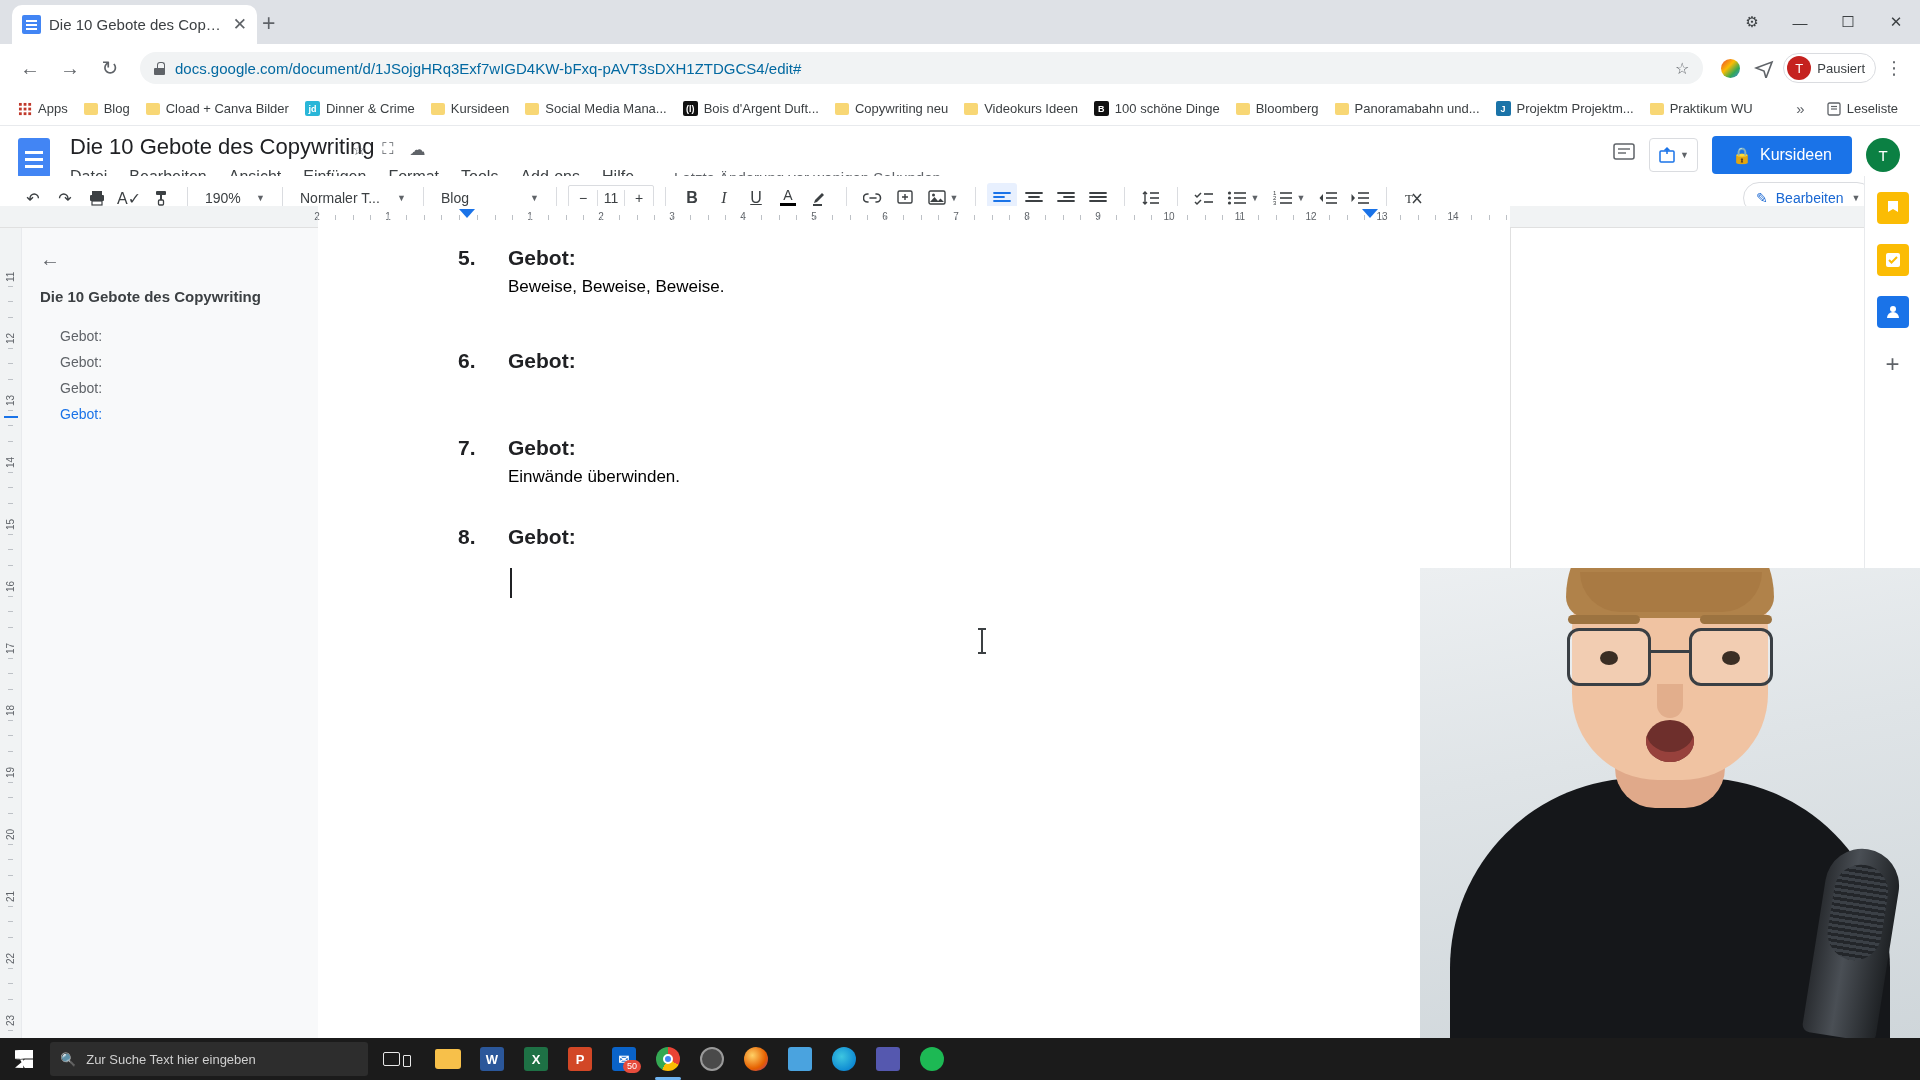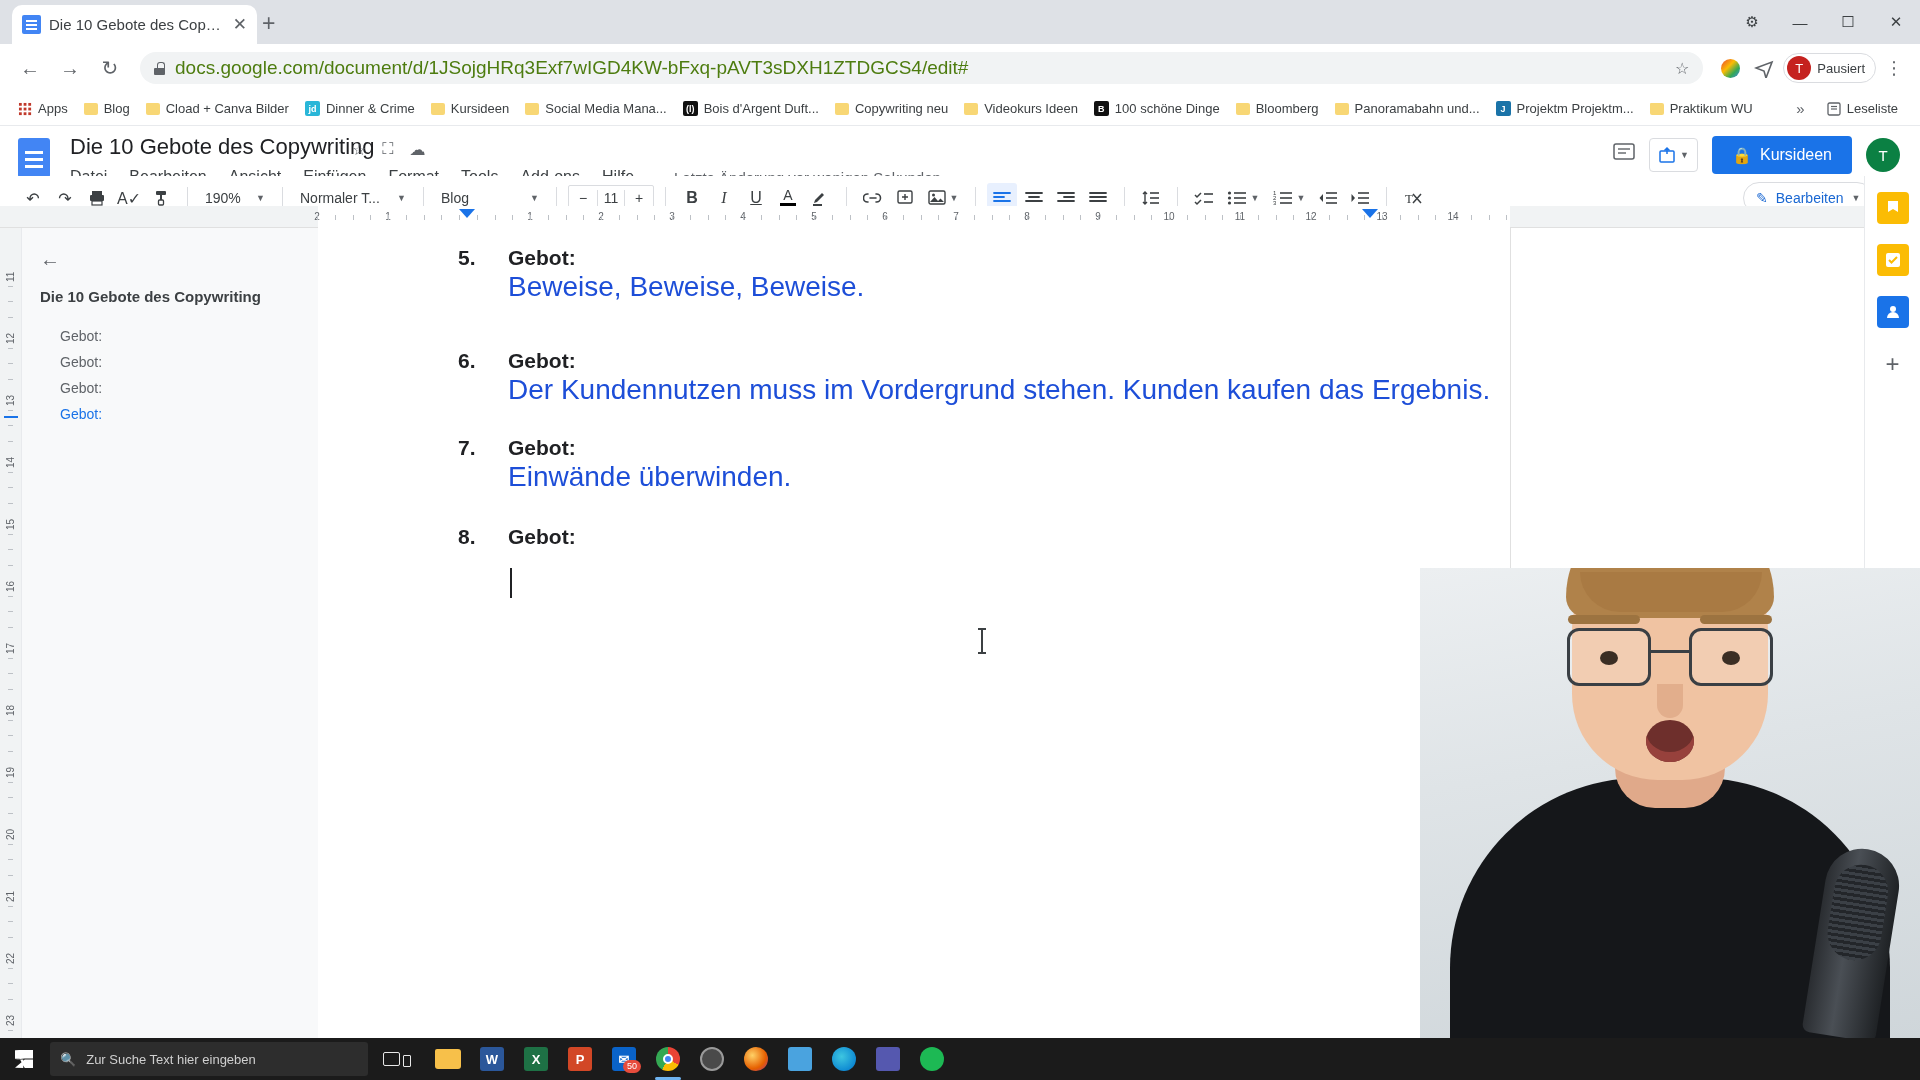--- a/index.html
+++ b/index.html
@@ -61,21 +61,21 @@
   }
   .lock-icon { width: 11px; height: 13px; position: relative; flex: none; }
   .lock-icon::before {
     content: ""; position: absolute; bottom: 0; left: 0; width: 11px; height: 7px;
     background: #5f6368; border-radius: 1px;
   }
   .lock-icon::after {
     content: ""; position: absolute; top: 0; left: 2.5px; width: 6px; height: 7px;
     border: 1.6px solid #5f6368; border-bottom: none; border-radius: 3px 3px 0 0;
   }
-  .omni-url { font-size: 19px; color: #4d7c0f; flex: 1; white-space: nowrap; overflow: hidden; }
+  .omni-url { font-size: 15px; color: #0369a1; flex: 1; white-space: nowrap; overflow: hidden; }
   .star-icon { font-size: 16px; color: #5f6368; flex: none; }
   .prof-pill {
     display: flex; align-items: center; gap: 6px; height: 30px;
     border: 1px solid #dadce0; border-radius: 15px; padding: 0 10px 0 3px; flex: none;
   }
   .prof-av {
     width: 24px; height: 24px; border-radius: 50%; background: #c5221f;
     color: #fff; font-size: 13px; display: flex; align-items: center; justify-content: center;
   }
   .prof-name { font-size: 13px; color: #3c4043; }
@@ -224,21 +224,21 @@
   }
   .page {
     position: absolute; left: 0; top: 0; width: 1192px; height: 100%;
     background: #fff; box-shadow: 0 0 0 1px #e0e0e0;
   }
   .gebot-block { position: absolute; left: 190px; }
   .gebot-num {
     position: absolute; left: -50px; font-size: 21px; color: #202124; font-weight: bold;
   }
   .gebot-head { font-size: 21px; color: #202124; font-weight: bold; }
-  .gebot-text { font-size: 28px; color: #1d4ed8; margin-top: 1px; }
+  .gebot-text { font-size: 17px; color: #000000; margin-top: 7px; }
   .caret-line {
     position: absolute; left: 192px; top: 340px; width: 2px; height: 30px; background: #202124;
   }
   .text-cursor {
     position: absolute; left: 663px; top: 400px; width: 2px; height: 26px; background: #3c4043;
   }
   .text-cursor::before, .text-cursor::after {
     content: ""; position: absolute; left: -3px; width: 8px; height: 2px; background: #3c4043;
   }
   .text-cursor::before { top: 0; }
@@ -884,21 +884,20 @@
 
       <div class="gebot-block" style="top:18px">
         <div class="gebot-num">5.</div>
         <div class="gebot-head">Gebot:</div>
         <div class="gebot-text">Beweise, Beweise, Beweise.</div>
       </div>
 
       <div class="gebot-block" style="top:121px">
         <div class="gebot-num">6.</div>
         <div class="gebot-head">Gebot:</div>
-        <div class="gebot-text">Der Kundennutzen muss im Vordergrund stehen. Kunden kaufen das Ergebnis.</div>
       </div>
 
       <div class="gebot-block" style="top:208px">
         <div class="gebot-num">7.</div>
         <div class="gebot-head">Gebot:</div>
         <div class="gebot-text">Einwände überwinden.</div>
       </div>
 
       <div class="gebot-block" style="top:297px">
         <div class="gebot-num">8.</div>

